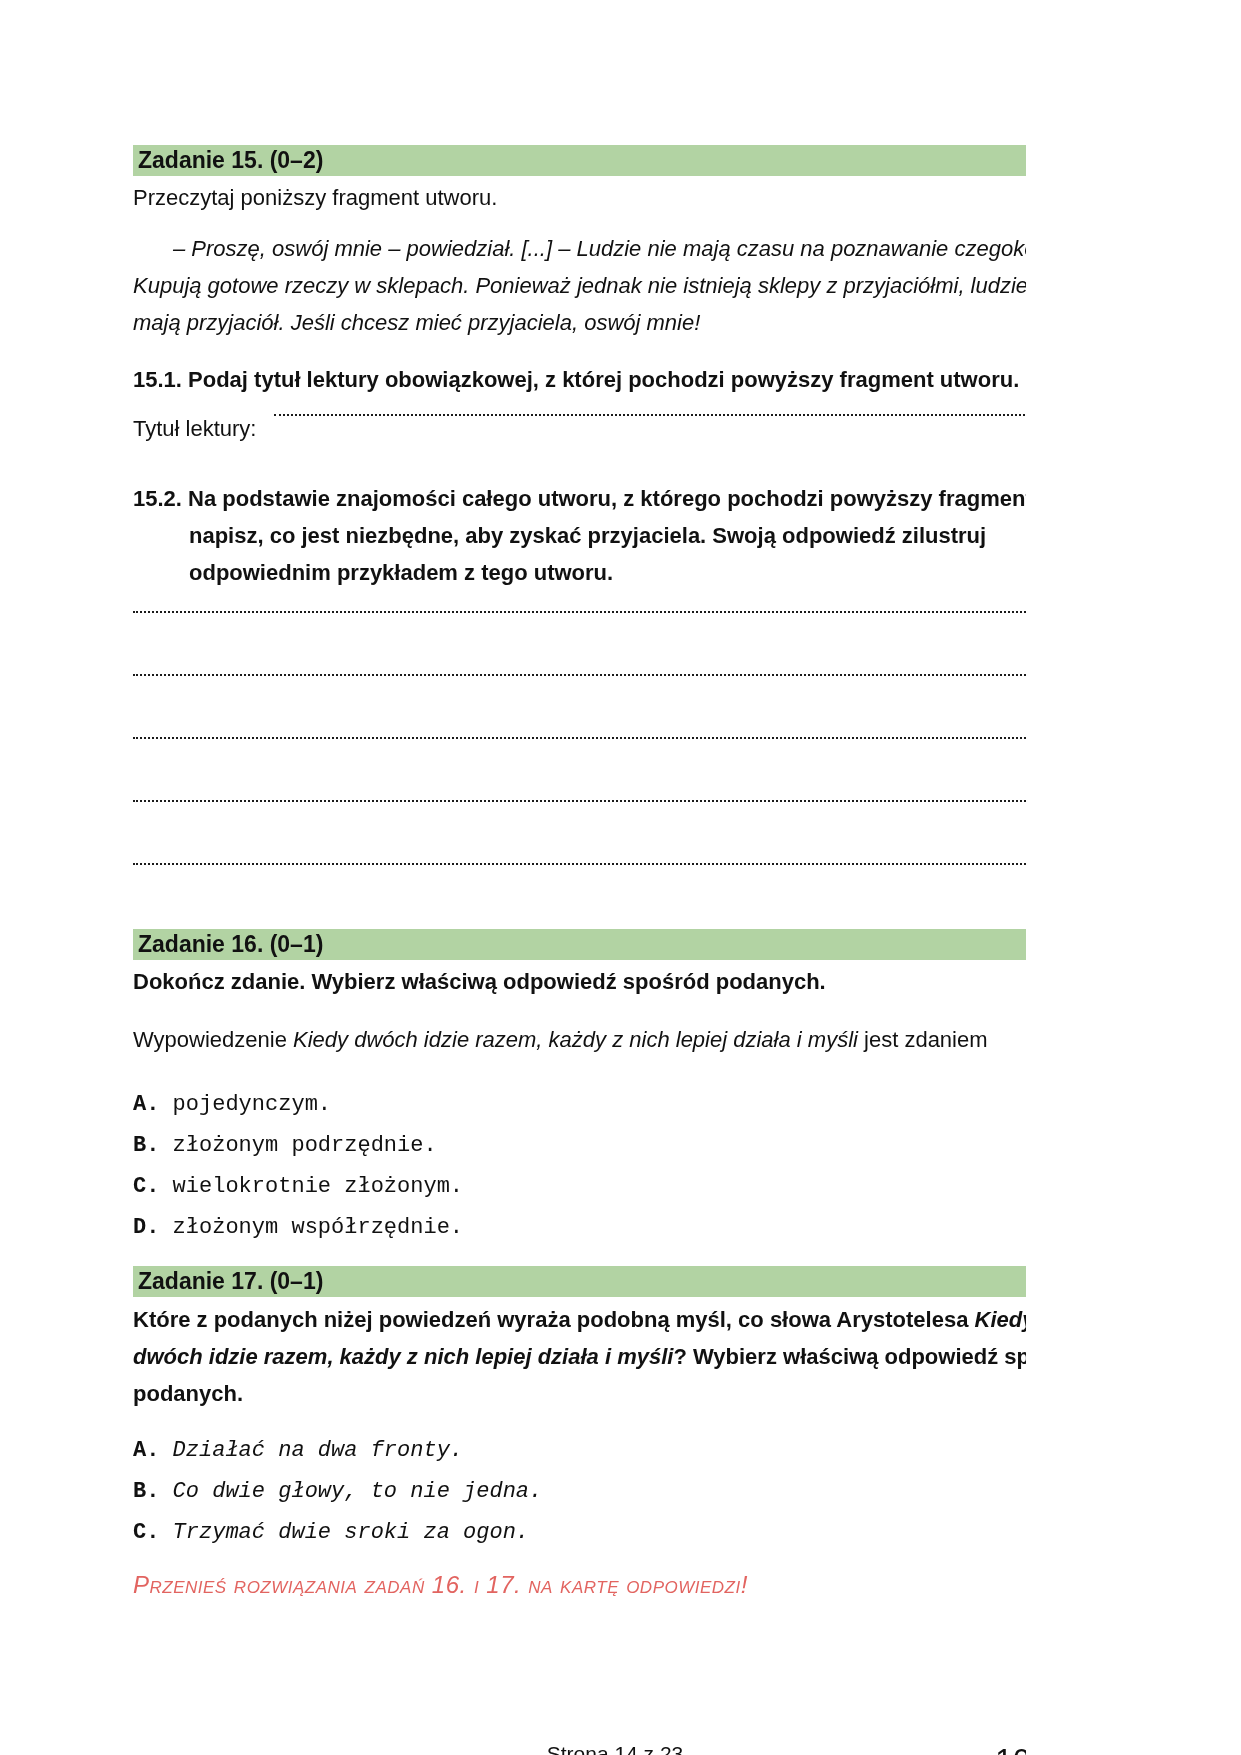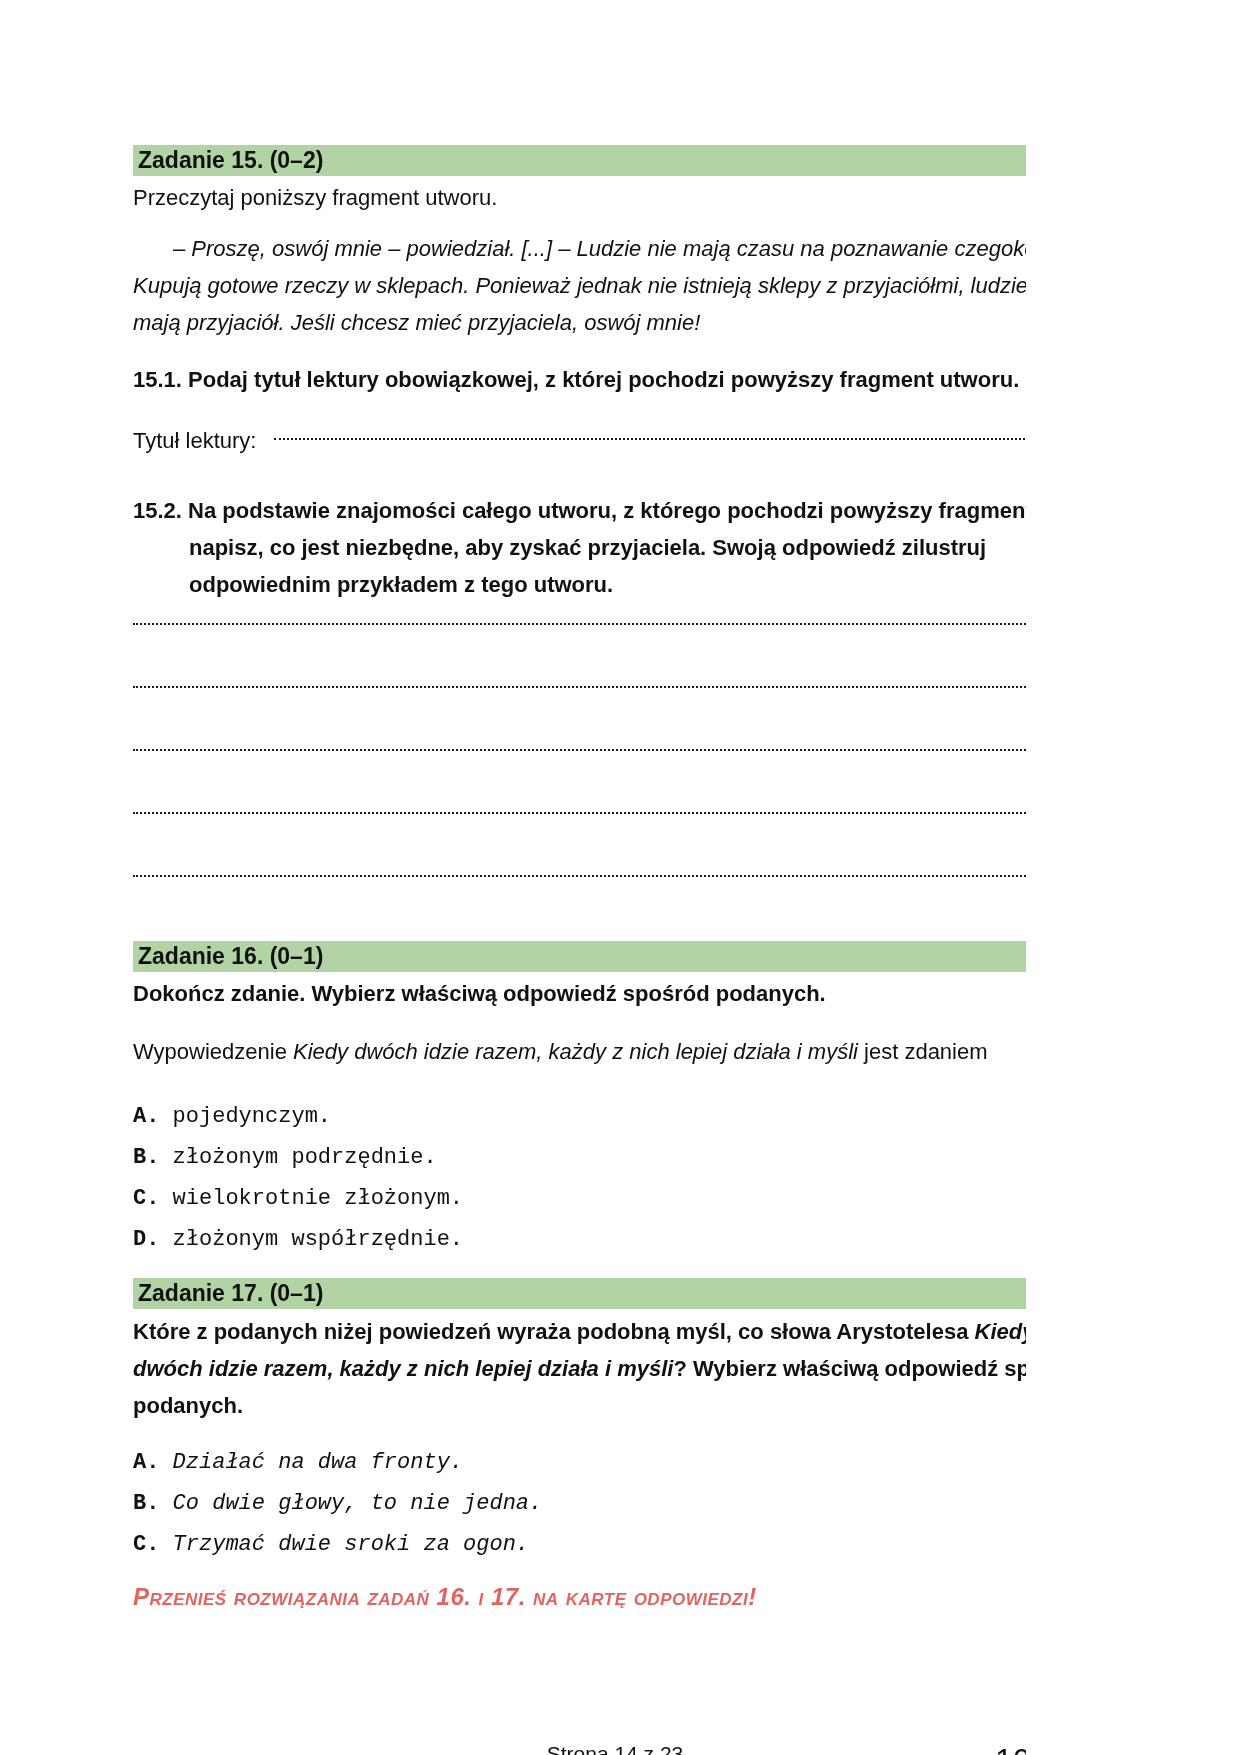--- a/index.html
+++ b/index.html
@@ -45,23 +45,23 @@
   .subq {
     margin: 20px 0 0 0;
     font-weight: bold;
     line-height: 37px;
   }
   .hang {
     padding-left: 56px;
     text-indent: -56px;
   }
   .title-row {
-    margin-top: 28px;
+    margin-top: 16px;
     display: flex;
-    align-items: center;
+    align-items: flex-start;
     height: 30px;
     line-height: 30px;
     gap: 12px;
   }
   .leader {
     flex: 1;
     border-bottom: 2px dotted #1a1a1a;
     margin-left: 6px;
     margin-bottom: 5px;
   }
@@ -94,21 +94,21 @@
   .bar-17 { margin-top: 18px; }
   .q17para {
     margin: 4px 0 0 0;
     font-weight: bold;
     line-height: 37px;
   }
   .q17para i { font-style: italic; }
   .options-17 { margin-top: 18px; }
   .transfer {
     margin-top: 18px;
-    font-weight: bold;
+    font-weight: normal;
     font-style: italic;
     font-variant: small-caps;
     font-size: 24px;
     color: #e26460;
     letter-spacing: 0.5px;
   }
   .footer {
     position: absolute;
     top: 1742px;
     left: 133px;

